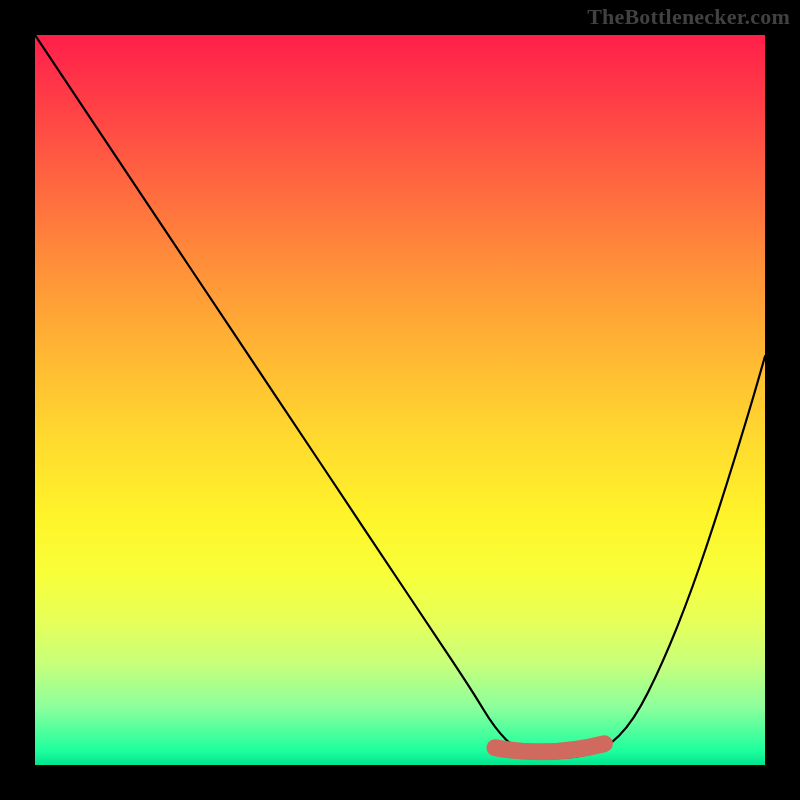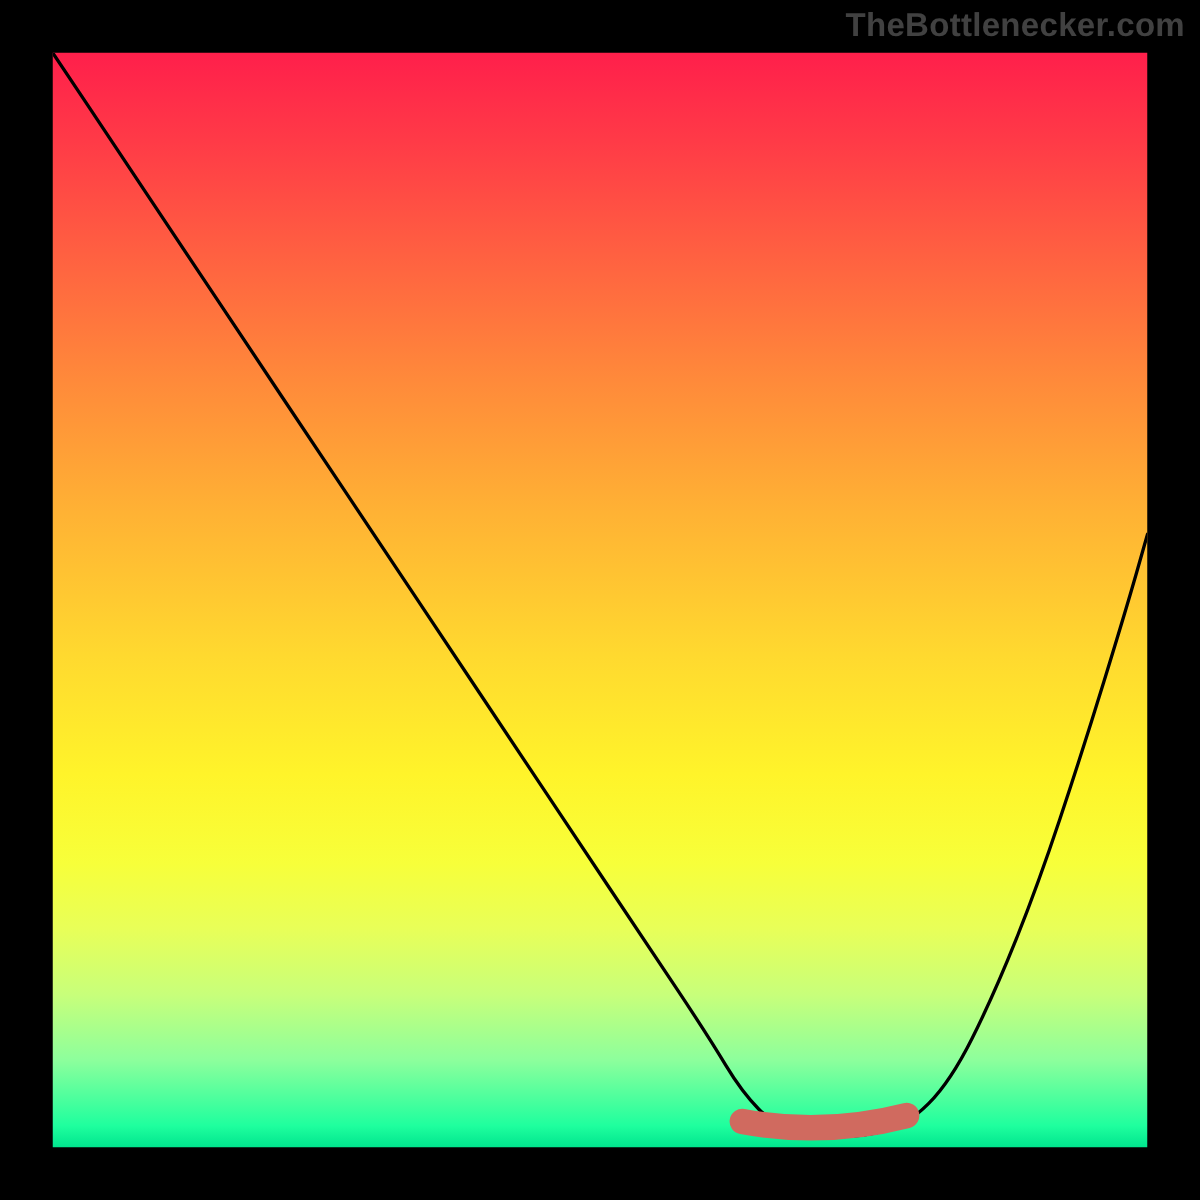--- a/index.html
+++ b/index.html
@@ -7,21 +7,21 @@
   .frame {
     position: relative;
     width: 800px;
     height: 800px;
     background: #000;
   }
   .watermark {
     position: absolute;
     top: 4px;
     right: 10px;
-    font-family: Liberation Sans, sans-serif;
+    font-family: Liberation Serif, serif;
     font-size: 22px;
     font-weight: 600;
     color: #414141;
     letter-spacing: 0.2px;
   }
   .plot-area {
     position: absolute;
     left: 35px;
     top: 35px;
     width: 730px;

